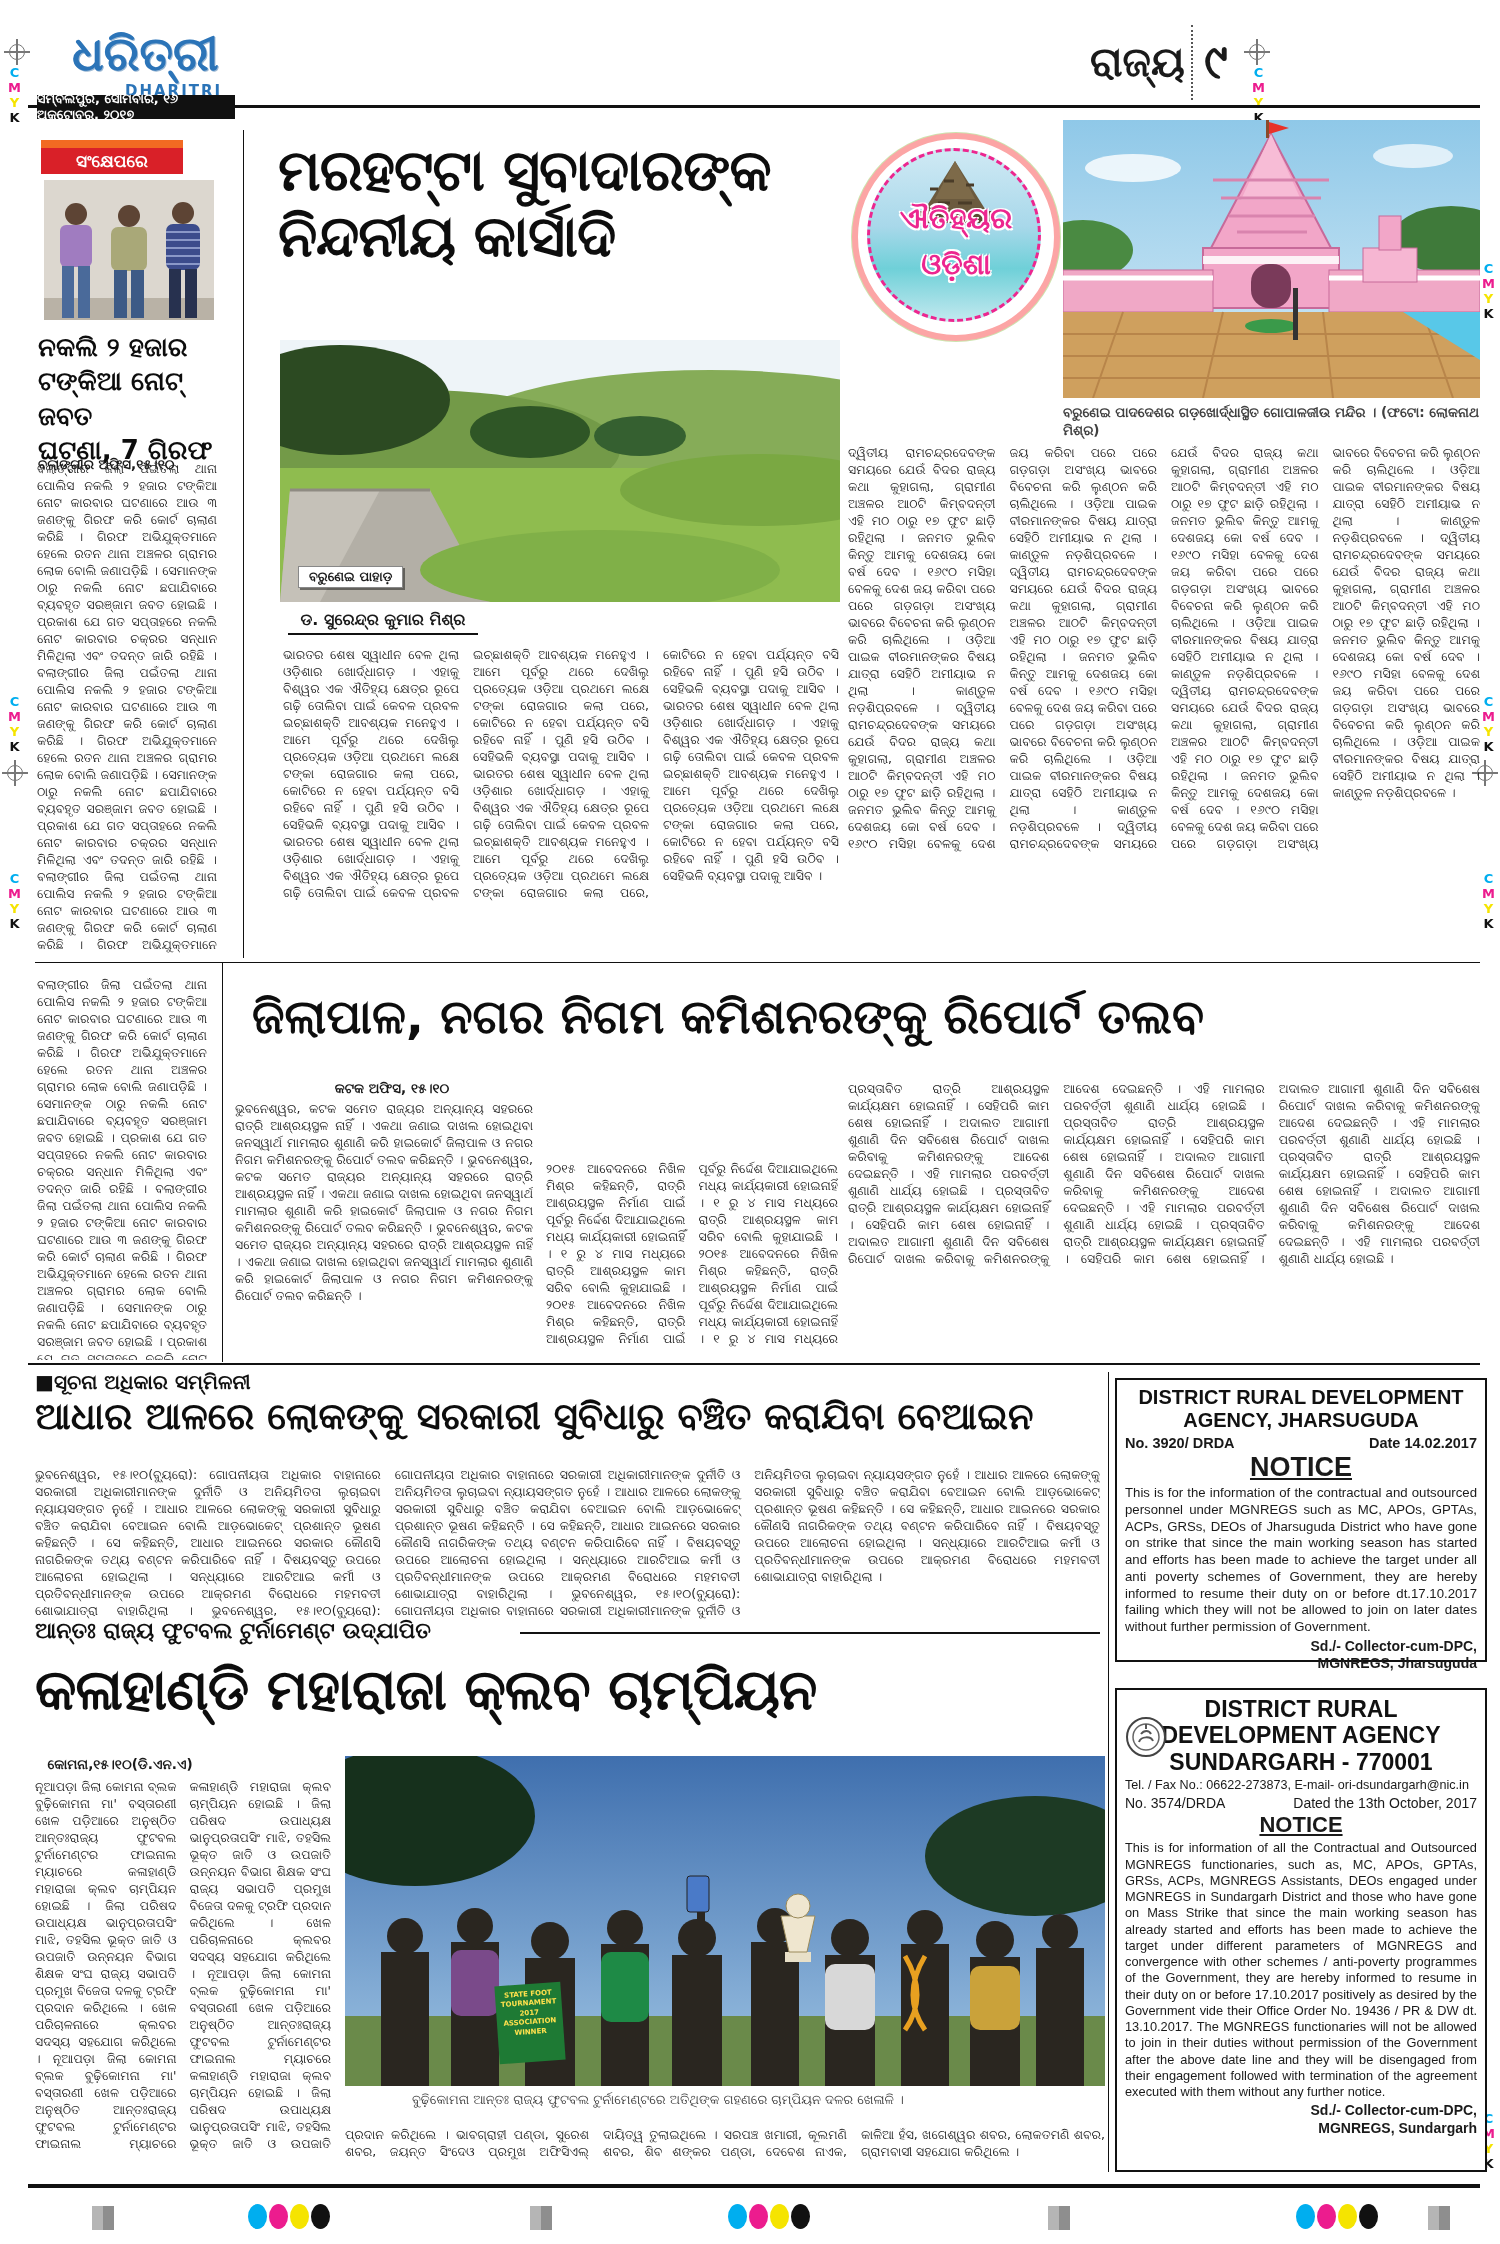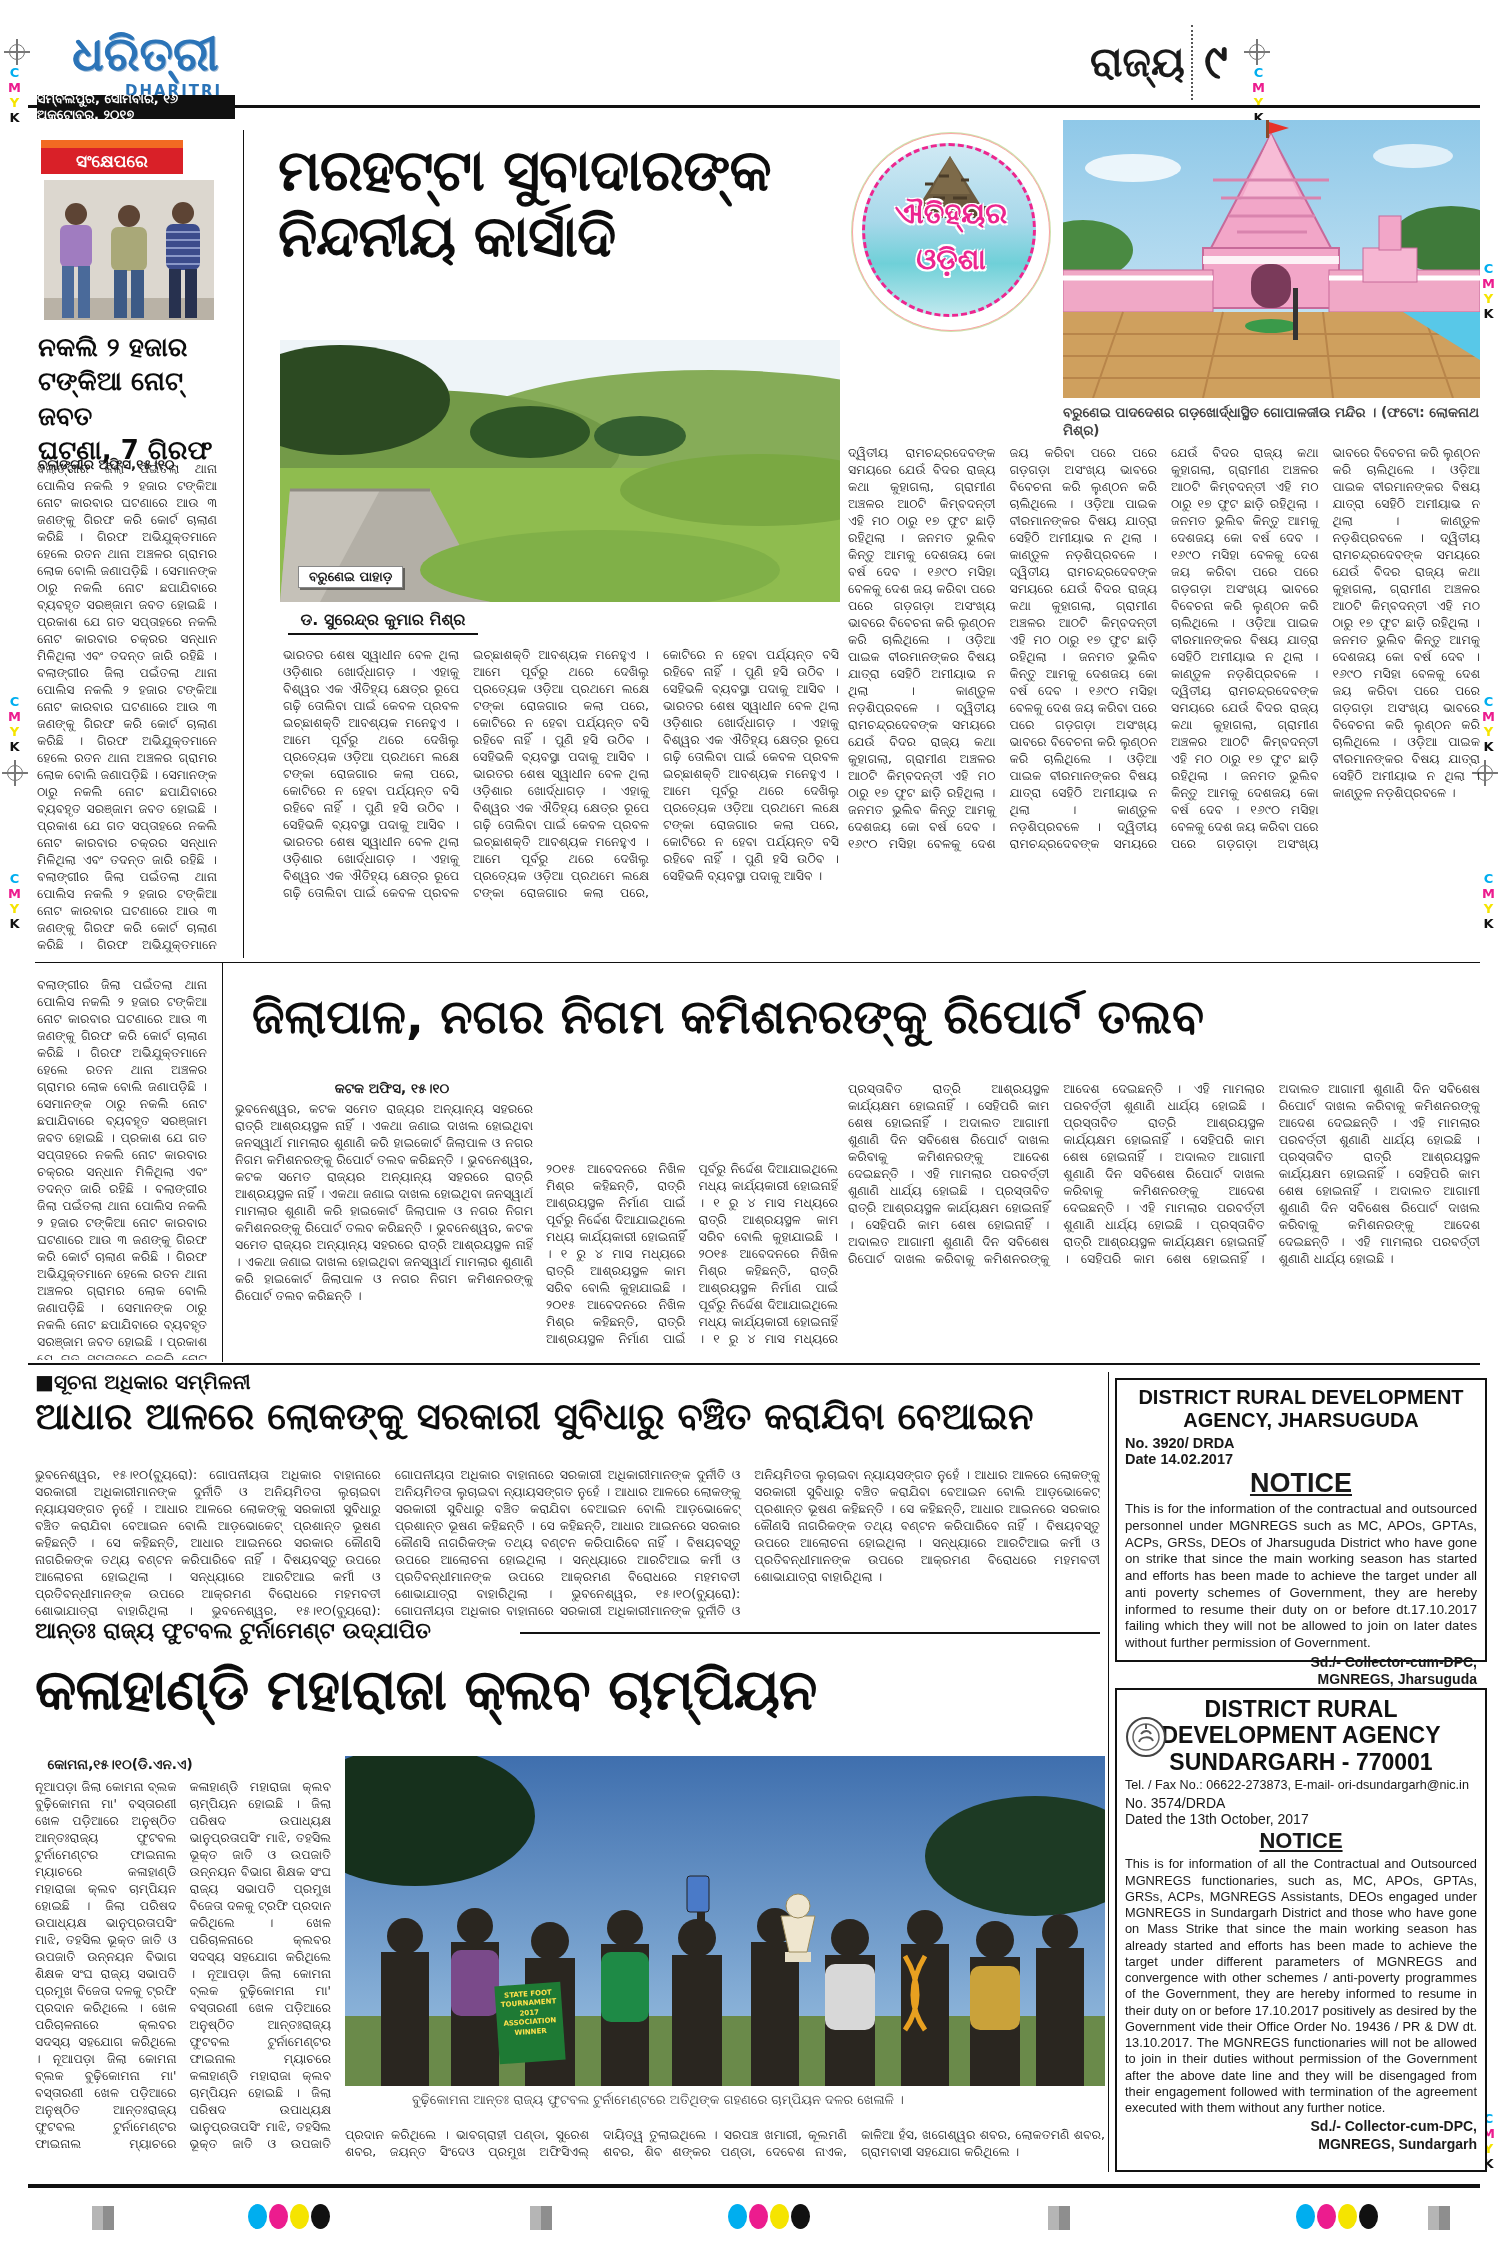--- a/index.html
+++ b/index.html
@@ -35,21 +35,21 @@
   
   #brief-topbar{left:41px;top:140px;width:142px;height:8px;background:#f26a22;}
   #brief-banner{left:41px;top:148px;width:142px;height:26px;background:#d92028;color:#fff;
                 font-size:17px;font-weight:bold;display:flex;align-items:center;justify-content:center;}
   .caption{font-size:13.5px;font-weight:bold;color:#404040;line-height:1.3;}
   .photobox{position:absolute;overflow:hidden;background:#cfcac2;}
   .photo-caption-chip{position:absolute;background:#fff;border:1px solid #888;padding:2px 10px;
                       font-size:13px;font-weight:bold;box-shadow:2px 2px 0 rgba(0,0,0,.45);}
   
   #badge{left:852px;top:133px;width:196px;height:196px;border-radius:50%;background:#fff;
-         border:1px solid #fca5a5;box-shadow:0 0 0 1px #cde3ae;}
+         border:6px solid #fca5a5;box-shadow:0 0 0 1px #cde3ae;}
   #badge .inner{position:absolute;left:9px;top:9px;width:168px;height:168px;border-radius:50%;
          border:3px dashed #ec268f;overflow:hidden;
          background:linear-gradient(180deg,#cfe9f4 0%,#a8d8ea 45%,#6fd0d8 70%,#bfe8ee 100%);}
   #badge .temple-sil{position:absolute;left:30px;top:8px;width:110px;height:80px;}
   #badge .t1{left:0;top:62px;width:196px;text-align:center;font-size:29px;font-weight:bold;color:#ec268f;
              text-shadow:1.5px 1.5px 0 #fff,-1.5px -1.5px 0 #fff,1.5px -1.5px 0 #fff,-1.5px 1.5px 0 #fff;}
   #badge .t2{left:0;top:108px;width:196px;text-align:center;font-size:29px;font-weight:bold;color:#ec268f;
              text-shadow:1.5px 1.5px 0 #fff,-1.5px -1.5px 0 #fff,1.5px -1.5px 0 #fff,-1.5px 1.5px 0 #fff;}
   
   #feat-headline{left:278px;top:138px;width:566px;font-size:57px;letter-spacing:-1px;
@@ -58,21 +58,21 @@
   #a3-headline{left:35px;top:1396px;width:1065px;font-size:37px;white-space:nowrap;}
   #sp-headline{left:35px;top:1658px;width:1065px;font-size:56px;letter-spacing:-1px;}
   .kicker{font-weight:bold;font-size:20px;color:#111;}
   .byline{font-weight:bold;font-size:13.5px;text-align:center;}
   #a2-subhead{left:546px;top:1102px;width:292px;height:50px;background:#161616;color:#fff;
               font-size:26px;font-weight:bold;display:flex;align-items:center;justify-content:center;}
   
   .noticebox{position:absolute;border:2px solid #111;background:#fff;padding:6px 8px;
              font-family:"Liberation Sans","DejaVu Sans",sans-serif;}
   .noticebox .ntitle{font-weight:bold;text-align:center;font-size:20px;line-height:1.15;color:#111;}
-  .noticebox .nref{display:flex;justify-content:space-between;font-size:14.5px;font-weight:bold;margin-top:3px;flex-direction:column;}
+  .noticebox .nref{display:flex;justify-content:space-between;font-size:14.5px;font-weight:bold;margin-top:3px;}
   .noticebox .nhead{text-align:center;font-size:27px;font-weight:bold;text-decoration:underline;margin:1px 0 2px;}
   .noticebox .nbody{font-size:13.2px;line-height:1.27;text-align:justify;}
   .noticebox .nsign{font-size:14px;font-weight:bold;text-align:right;line-height:1.25;margin-top:2px;}
   .noticebox .ncontact{font-size:12.6px;margin-top:3px;}
   
   #match-sign{position:absolute;left:152px;top:228px;width:66px;height:72px;background:#1e7a34;
               color:#ffe14d;font-size:7px;font-weight:bold;text-align:center;line-height:1.35;
               padding-top:6px;transform:rotate(-4deg);}
 </style>
 </head>

